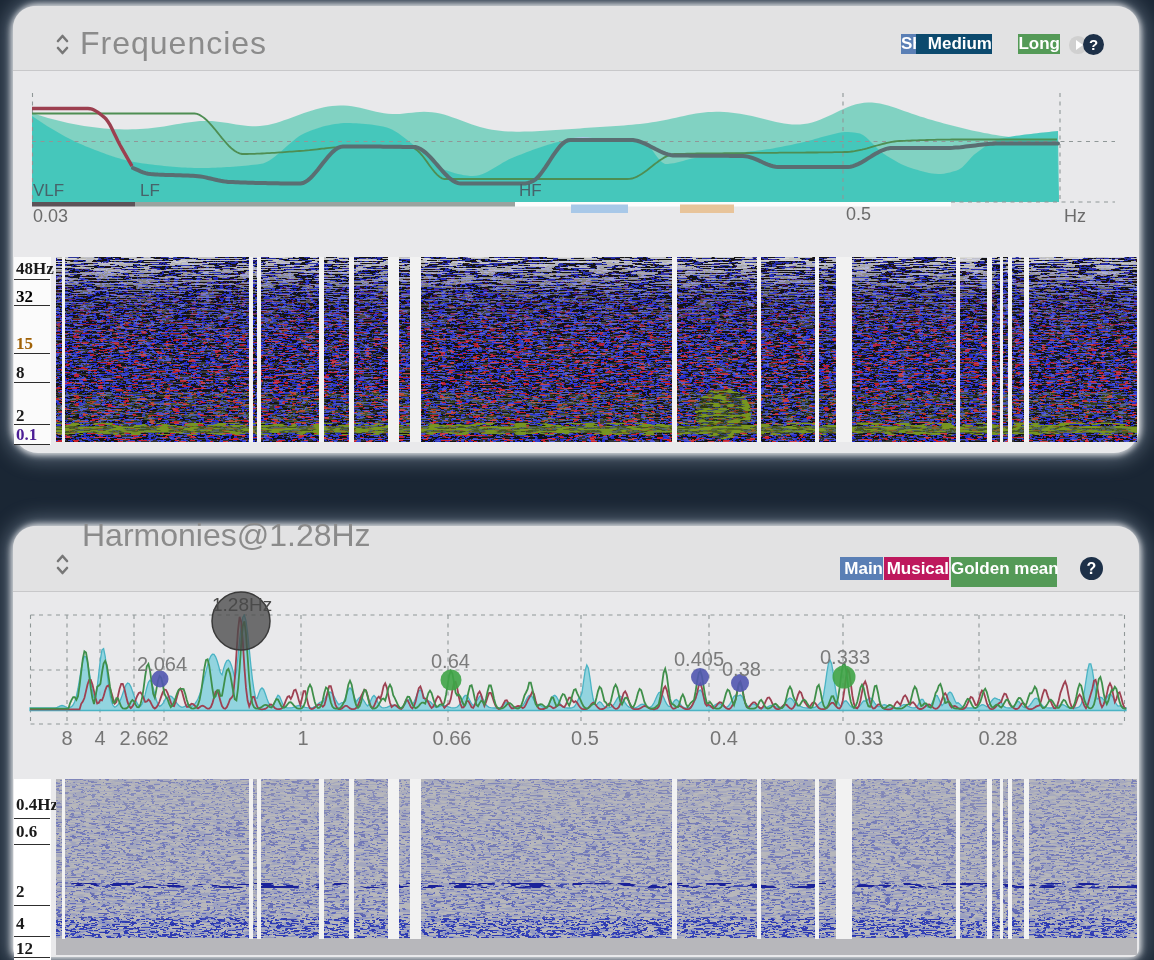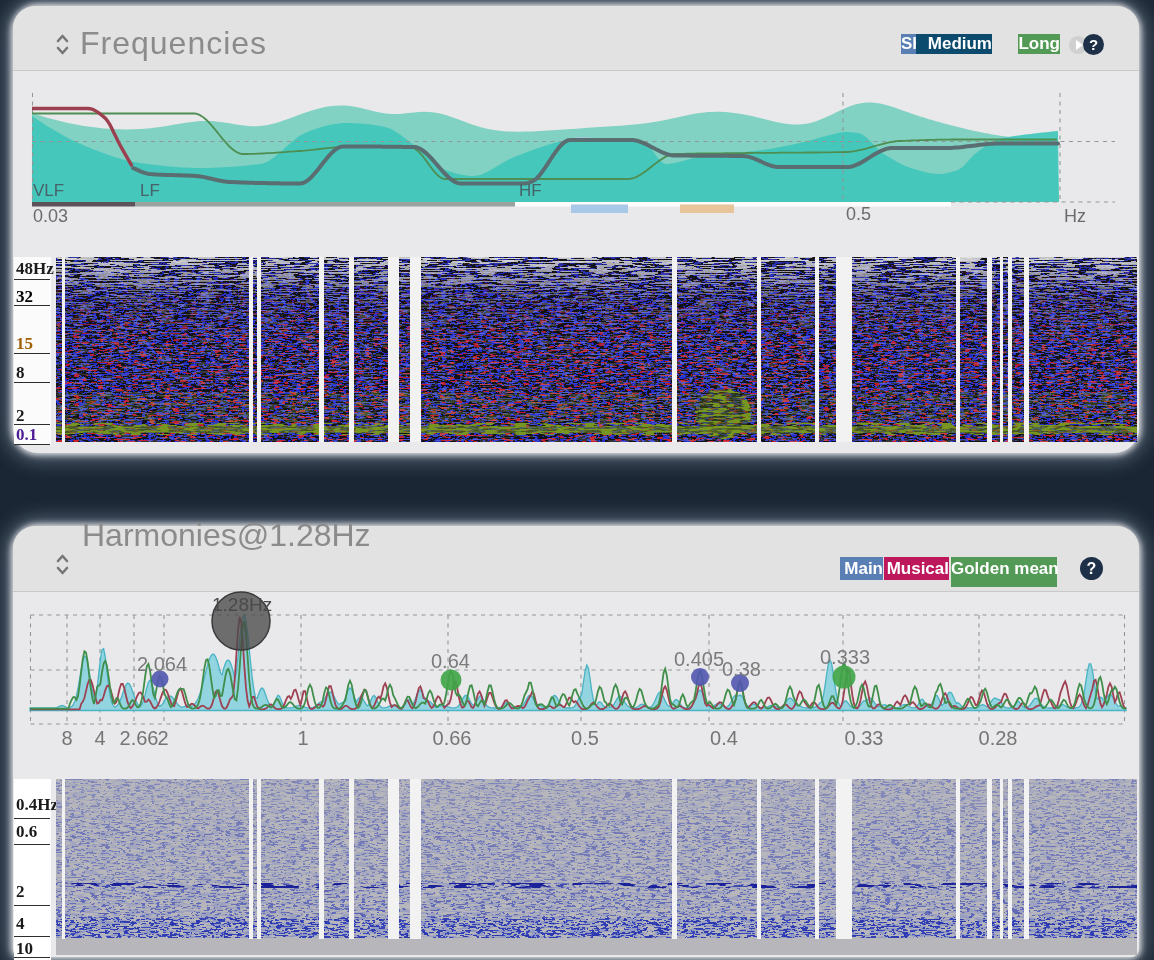--- a/index.html
+++ b/index.html
@@ -217,21 +217,21 @@
 </svg>
 <div style="position:absolute;left:14px;top:779px;width:37px;height:230px;background:#ffffff">
     <div style="position:absolute;left:2px;top:16px;font:bold 17px 'Liberation Serif',serif;color:#1a1a1a">0.4Hz</div>
     <div style="position:absolute;left:0px;top:39px;width:36px;height:1.3px;background:#2d2d2d"></div>
     <div style="position:absolute;left:2px;top:43px;font:bold 17px 'Liberation Serif',serif;color:#1a1a1a">0.6</div>
     <div style="position:absolute;left:0px;top:65px;width:36px;height:1.3px;background:#2d2d2d"></div>
     <div style="position:absolute;left:2px;top:103px;font:bold 17px 'Liberation Serif',serif;color:#1a1a1a">2</div>
     <div style="position:absolute;left:0px;top:126px;width:36px;height:1.3px;background:#2d2d2d"></div>
     <div style="position:absolute;left:2px;top:135px;font:bold 17px 'Liberation Serif',serif;color:#1a1a1a">4</div>
     <div style="position:absolute;left:0px;top:157px;width:36px;height:1.3px;background:#2d2d2d"></div>
-    <div style="position:absolute;left:2px;top:160px;font:bold 17px 'Liberation Serif',serif;color:#1a1a1a">10</div>
+    <div style="position:absolute;left:2px;top:160px;font:bold 17px 'Liberation Serif',serif;color:#1a1a1a">12</div>
     <div style="position:absolute;left:0px;top:178px;width:36px;height:1.3px;background:#2d2d2d"></div>
   </div>
 <svg width="1081" height="176" style="position:absolute;left:56px;top:779px">
 <defs>
 <filter color-interpolation-filters="sRGB" id="tb" x="0" y="0" width="100%" height="100%">
         <feTurbulence type="fractalNoise" baseFrequency="0.2 0.7" numOctaves="2" seed="61"></feTurbulence>
         <feColorMatrix type="matrix" values="0 0 0 0 0.22  0 0 0 0 0.28  0 0 0 0 0.74  0 0 120 0 -73.8"></feColorMatrix>
       </filter>
 <filter color-interpolation-filters="sRGB" id="tb3" x="0" y="0" width="100%" height="100%">
         <feTurbulence type="fractalNoise" baseFrequency="0.09 0.45" numOctaves="2" seed="67"></feTurbulence>

